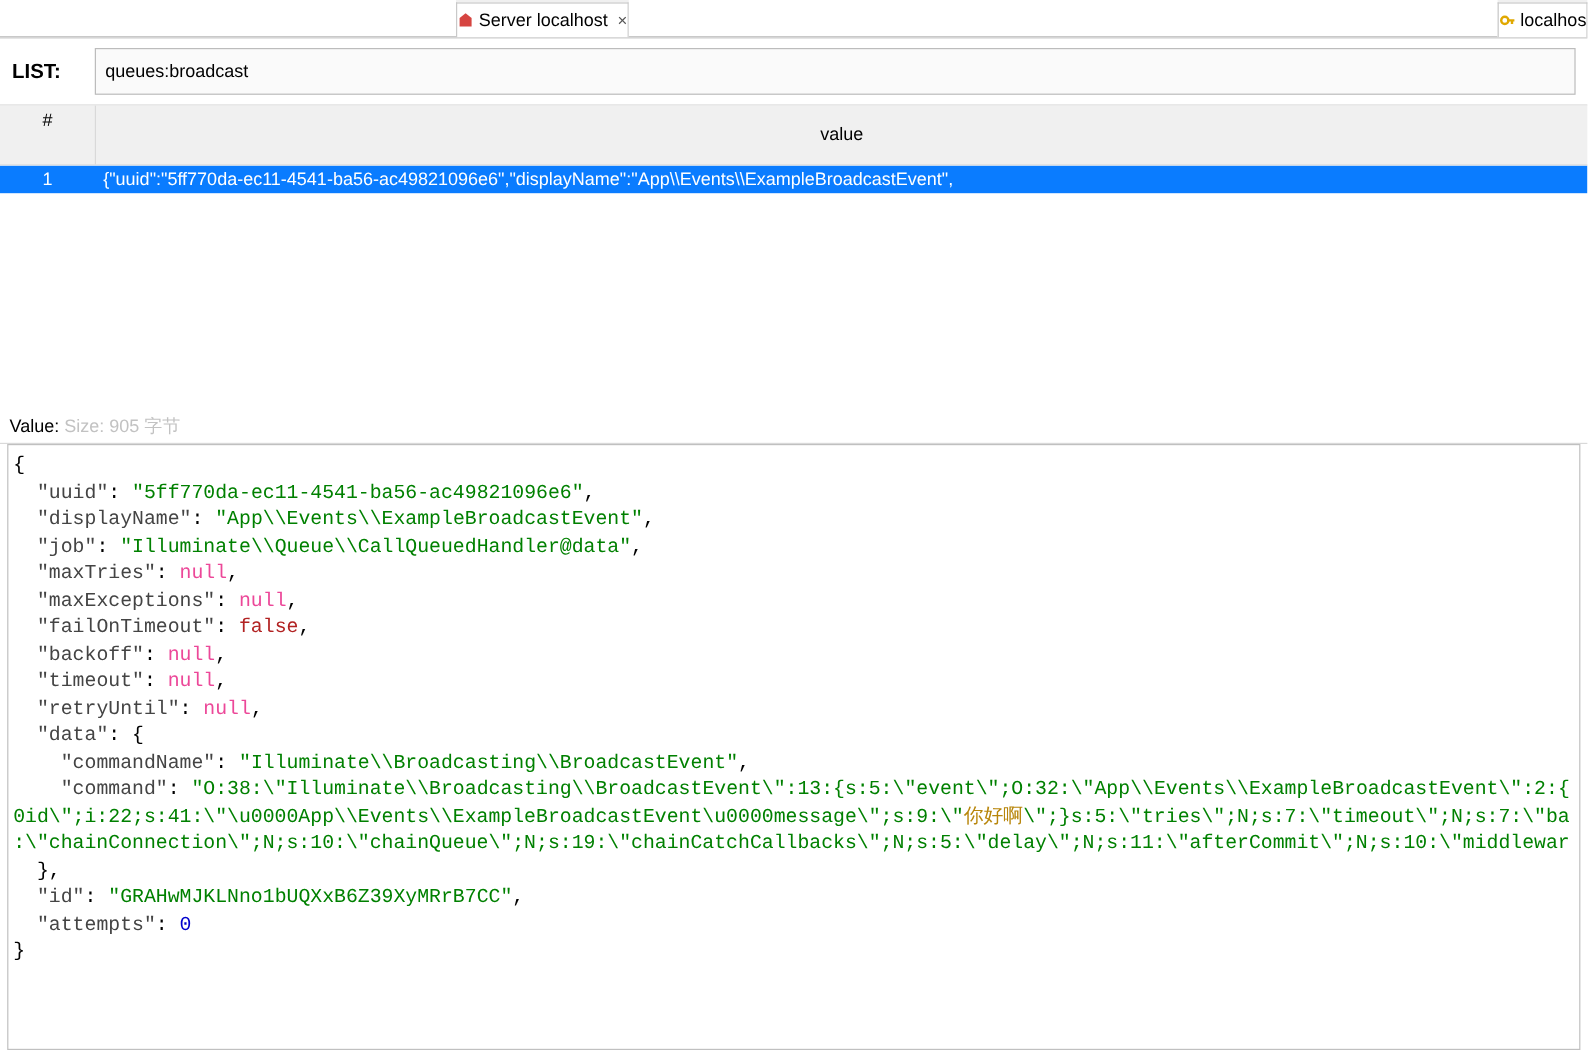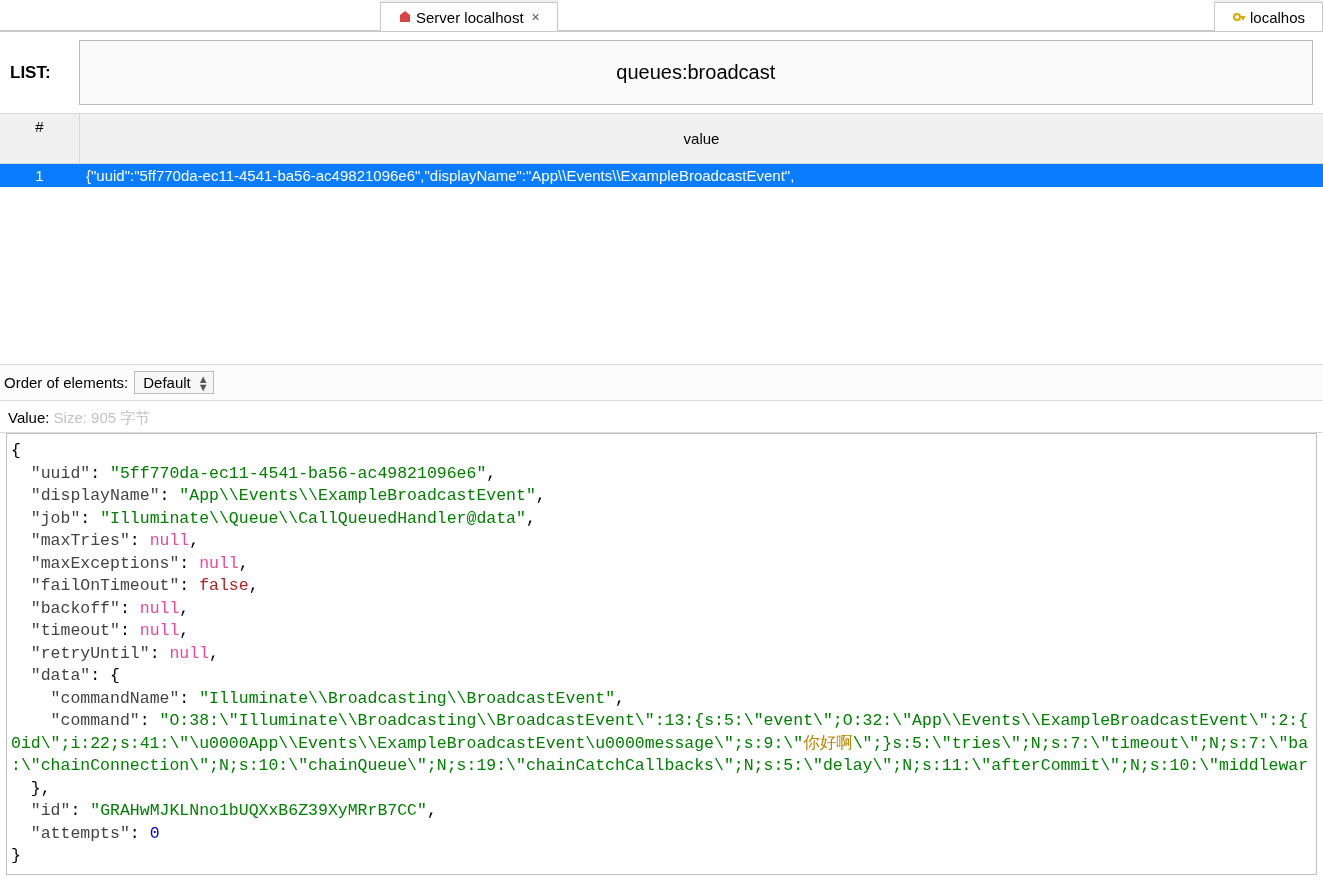--- a/index.html
+++ b/index.html
@@ -2,31 +2,31 @@
 <html><head>
 <meta charset="utf-8">
 <style>
   * { box-sizing: border-box; margin: 0; padding: 0; }
   html, body { width: 1323px; height: 881px; font-family: "Segoe UI", Arial, sans-serif; font-size: 15px; color: #000; background: #fff; overflow: hidden; }
   .root { display: flex; flex-direction: column; width: 100%; height: 100%; }
 
   
   .tabs { height: 32px; border-bottom: 1px solid #c9c9c9; display: flex; align-items: stretch; background: #f0f0f0; }
   .tabs .spacer-left { flex: 0 0 380px; background: #fff; border-bottom: 1px solid #c9c9c9; }
-  .tab { display: flex; align-items: center; padding: 0 17px; border: 1px solid #c9c9c9; border-bottom: none; background: #fff; margin-top: 2px; gap: 4px; white-space: nowrap; }
+  .tab { display: flex; align-items: center; padding: 0 0; border: 1px solid #c9c9c9; border-bottom: none; background: #fff; margin-top: 2px; gap: 4px; white-space: nowrap; }
   .tab.active { background: #fff; }
   .tab .icon { width: 14px; height: 14px; display:inline-block; }
   .tab .close { font-size: 14px; color:#555; margin-left:4px;}
   .tabs .spacer-mid { flex: 1; background: #fff; border-bottom: 1px solid #c9c9c9; }
   .tab.right { border-left: 1px solid #c9c9c9; }
 
   
   .keyrow { display: flex; align-items: center; padding: 8px 10px; gap: 28px; border-bottom: 1px solid #d9d9d9; }
   .keyrow .label { font-weight: 700; font-size: 17px; }
-  .keyrow .keybox { flex:1; border:1px solid #bcbcbc; background:#fafafa; padding:20px 8px; font-size:20px;text-align:center; }
+  .keyrow .keybox { flex:1; border:1px solid #bcbcbc; background:#fafafa; padding:10px 8px; font-size:15px; }
 
   
   .thead { display:flex; background:#f0f0f0; border-bottom:1px solid #d9d9d9; font-size:15px; }
   .thead .col-idx { flex:0 0 80px; text-align:center; padding:4px 0; border-right:1px solid #d9d9d9;}
   .thead .col-val { flex:1; text-align:center; padding:16px 0; }
 
   
   .rows { height: 200px; overflow:hidden; background:#fff; }
   .row { display:flex; font-size:15px; }
   .row.selected { background:#0a7cff; color:#fff; }
@@ -96,27 +96,20 @@
     <div class="col-val">value</div>
   </div>
 
   <div class="rows">
     <div class="row selected">
       <div class="col-idx">1</div>
       <div class="col-val">{"uuid":"5ff770da-ec11-4541-ba56-ac49821096e6","displayName":"App\\Events\\ExampleBroadcastEvent",</div>
     </div>
   </div>
 
-  <div class="orderrow">
-    <span>Order of elements:</span>
-    <span class="selectlike">
-      <span>Default</span>
-      <span class="updown">▲<br>▼</span>
-    </span>
-  </div>
 
   <div class="vallabel">
     <span>Value:</span>
     <span class="size">Size: 905 字节</span>
   </div>
 
   <div class="jsonbox"><span class="punc">{</span>
   <span class="jk">"uuid"</span><span class="punc">: </span><span class="js">"<span>5ff770da-ec11-4541-ba56-ac49821096e6</span>"</span><span class="punc">,</span>
   <span class="jk">"displayName"</span><span class="punc">: </span><span class="js">"<span>App\\Events\\ExampleBroadcastEvent</span>"</span><span class="punc">,</span>
   <span class="jk">"job"</span><span class="punc">: </span><span class="js">"<span>Illuminate\\Queue\\CallQueuedHandler@data</span>"</span><span class="punc">,</span>

